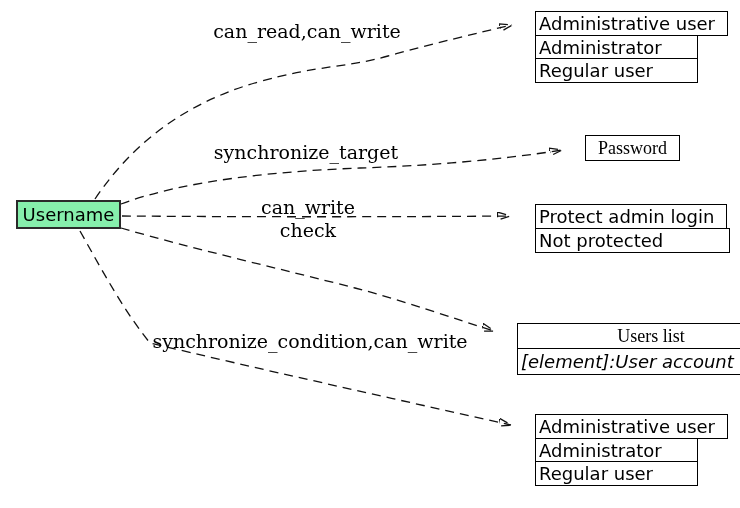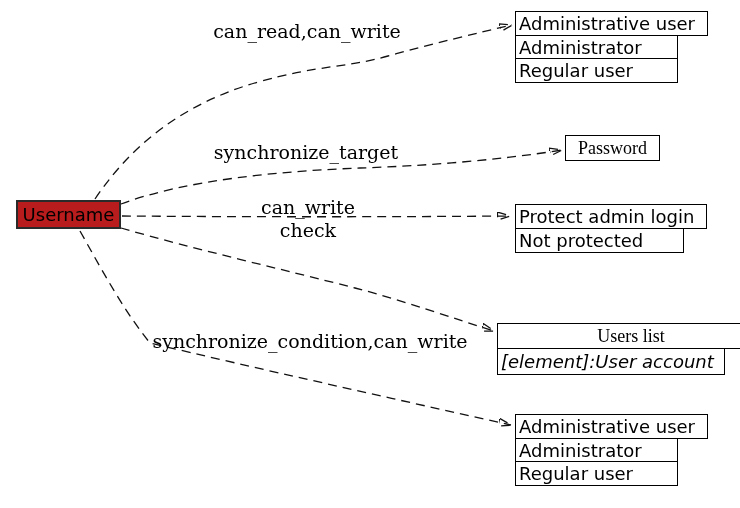--- a/index.html
+++ b/index.html
@@ -3,31 +3,32 @@
 <meta charset="utf-8">
 <style>
   html,body{margin:0;padding:0;background:#ffffff;}
   #canvas{
     position:relative;width:740px;height:508px;background:#ffffff;
     font-family:"DejaVu Sans",sans-serif;color:#000;overflow:hidden;
   }
   #edges{position:absolute;left:0;top:0;width:740px;height:508px;}
   #edges path{fill:none;stroke:#111;stroke-width:1.3;stroke-dasharray:9 6;}
 
-  .node{position:absolute;box-sizing:border-box;background:#b91c1c;}
+  .node{position:absolute;box-sizing:border-box;background:#86efac;}
 
   .simple-node{
     border:2px solid #2a2a2a;display:flex;align-items:center;justify-content:center;
     font-size:18px;white-space:nowrap;
   }
   .record{position:absolute;}
   .cell{
     box-sizing:border-box;border:1.4px solid #000;background:#fff;height:25px;
     display:flex;align-items:center;padding:0 3px;font-size:18px;white-space:nowrap;
     overflow:hidden;
+    margin-left:20px;
   }
   .cell + .cell{margin-top:-1.4px;}
   .cell.center{justify-content:center;font-family:Liberation Serif, serif;}
 
   .edge-label{
     position:absolute;transform:translate(-50%,-50%);
     font-family:"DejaVu Serif",serif;font-size:19px;white-space:nowrap;
     text-align:center;line-height:23px;color:#000000;
   }
 </style>
@@ -58,21 +59,21 @@
     <div class="cell" style="width:163px;">Administrator</div>
     <div class="cell" style="width:163px;">Regular user</div>
   </div>
 
   <div class="record" style="left:565px;top:135px;">
     <div class="cell center" style="width:95px;height:26px;">Password</div>
   </div>
 
   <div class="record" style="left:515px;top:204px;">
     <div class="cell" style="width:192px;">Protect admin login</div>
-    <div class="cell" style="width:169px;">Not protected</div>
+    <div class="cell" style="width:195px;">Not protected</div>
   </div>
 
   <div class="record" style="left:497px;top:323px;">
     <div class="cell center" style="width:268px;height:26px;">Users list</div>
     <div class="cell" style="width:228px;height:27px;font-style:italic;">[element]:User account</div>
   </div>
 
   <div class="record" style="left:515px;top:414px;">
     <div class="cell" style="width:193px;">Administrative user</div>
     <div class="cell" style="width:163px;">Administrator</div>

